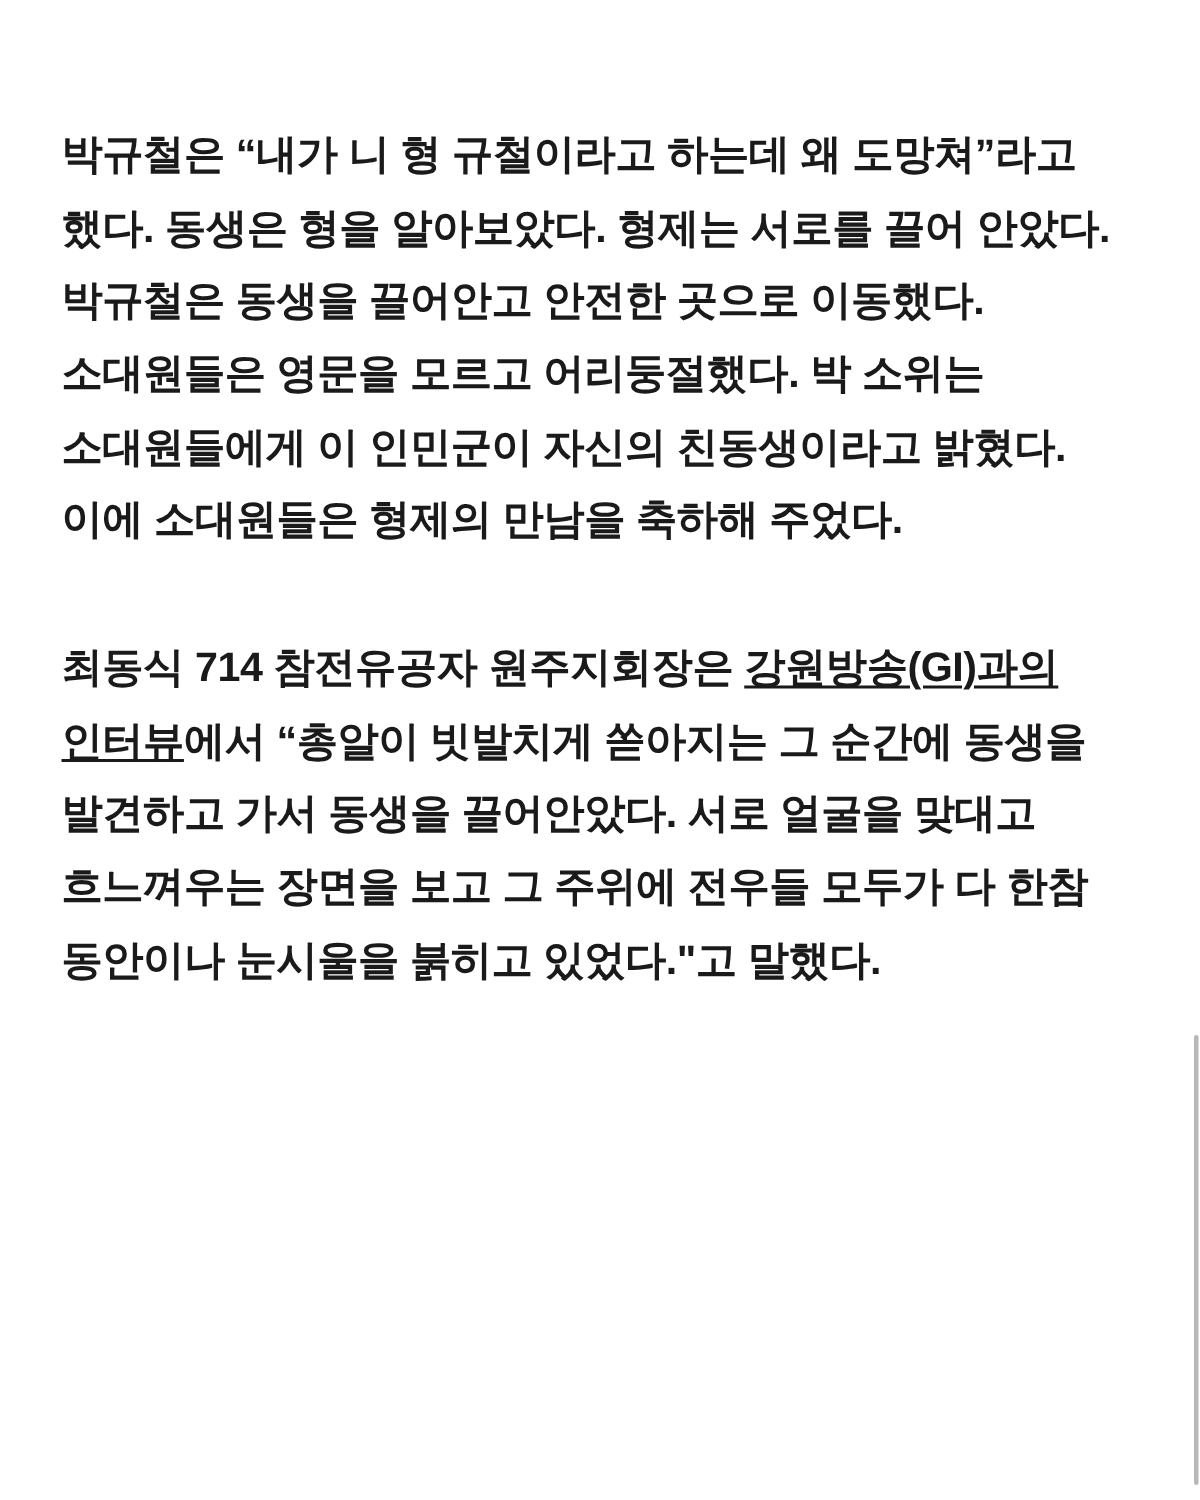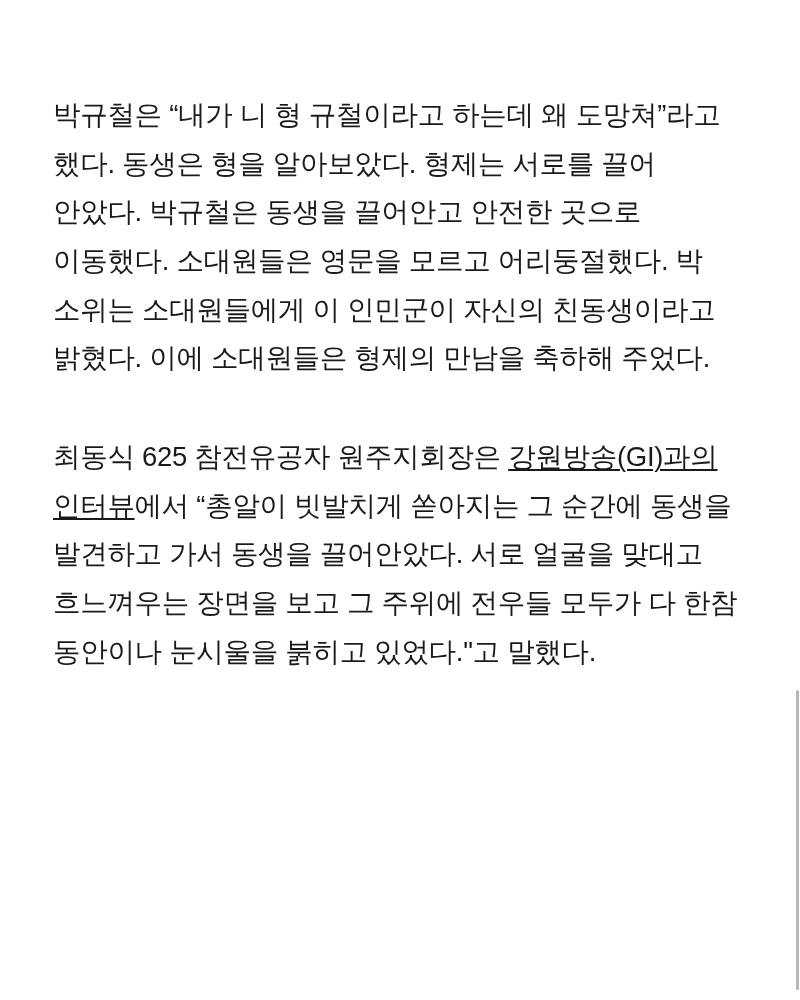--- a/index.html
+++ b/index.html
@@ -23,21 +23,22 @@
     background: #ffffff;
   }
   .article-body {
     font-size: 27.5px;
     line-height: 1.77;
     letter-spacing: -0.3px;
     word-break: keep-all;
     color: #1a1a1a;
   }
   .paragraph {
-    margin: 13px;
+    margin: 1px;
+    font-weight: bold;
   }
   .paragraph + .paragraph {
     margin-top: 50px;
   }
   .link {
     color: #1a1a1a;
     text-decoration: underline;
     text-underline-offset: 3px;
     text-decoration-thickness: 1.5px;
   }
@@ -60,20 +61,20 @@
   }
 </style>
 </head>
 <body>
 
 <div class="page">
   <div class="article-body">
 
     <p class="paragraph"><span>박규철은 “내가 니 형 규철이라고 하는데 왜 도망쳐”라고 했다. 동생은 형을 알아보았다. 형제는 서로를 끌어 안았다. 박규철은 동생을 끌어안고 안전한 곳으로 이동했다. 소대원들은 영문을 모르고 어리둥절했다. 박 소위는 소대원들에게 이 인민군이 자신의 친동생이라고 밝혔다. 이에 소대원들은 형제의 만남을 축하해 주었다.</span></p>
 
-    <p class="paragraph"><span>최동식 625 참전유공자 원주지회장은 </span><a class="link" href="#">강원방송(GI)과의 인터뷰</a><span>에서 “총알이 빗발치게 쏟아지는 그 순간에 동생을 발견하고 가서 동생을 끌어안았다. 서로 얼굴을 맞대고 흐느껴우는 장면을 보고 그 주위에 전우들 모두가 다 한참 동안이나 눈시울을 붉히고 있었다."고 말했다.</span></p>
+    <p class="paragraph"><span>최동식 714 참전유공자 원주지회장은 </span><a class="link" href="#">강원방송(GI)과의 인터뷰</a><span>에서 “총알이 빗발치게 쏟아지는 그 순간에 동생을 발견하고 가서 동생을 끌어안았다. 서로 얼굴을 맞대고 흐느껴우는 장면을 보고 그 주위에 전우들 모두가 다 한참 동안이나 눈시울을 붉히고 있었다."고 말했다.</span></p>
 
   </div>
 </div>
 
 <div class="scrollbar-track">
   <div class="scrollbar-thumb"></div>
 </div>
 
 </body></html>

